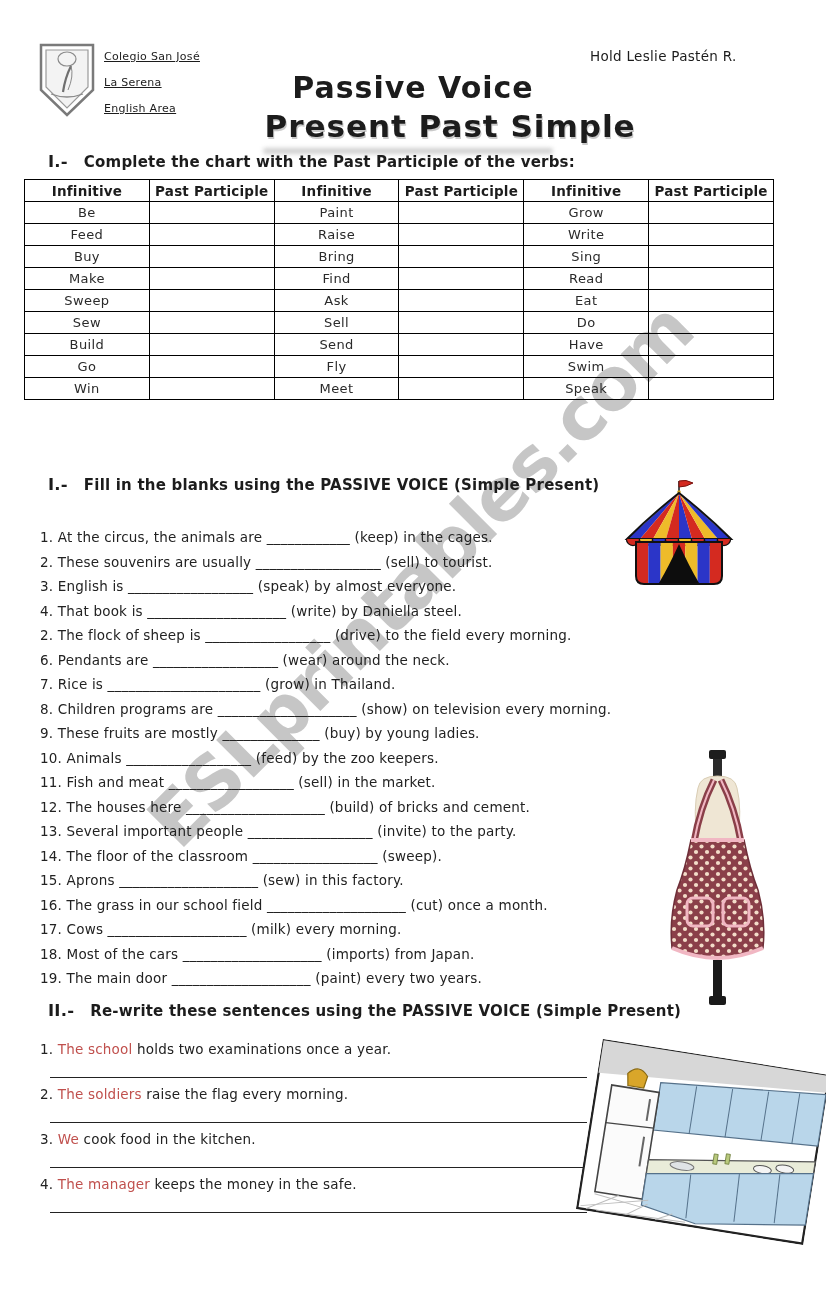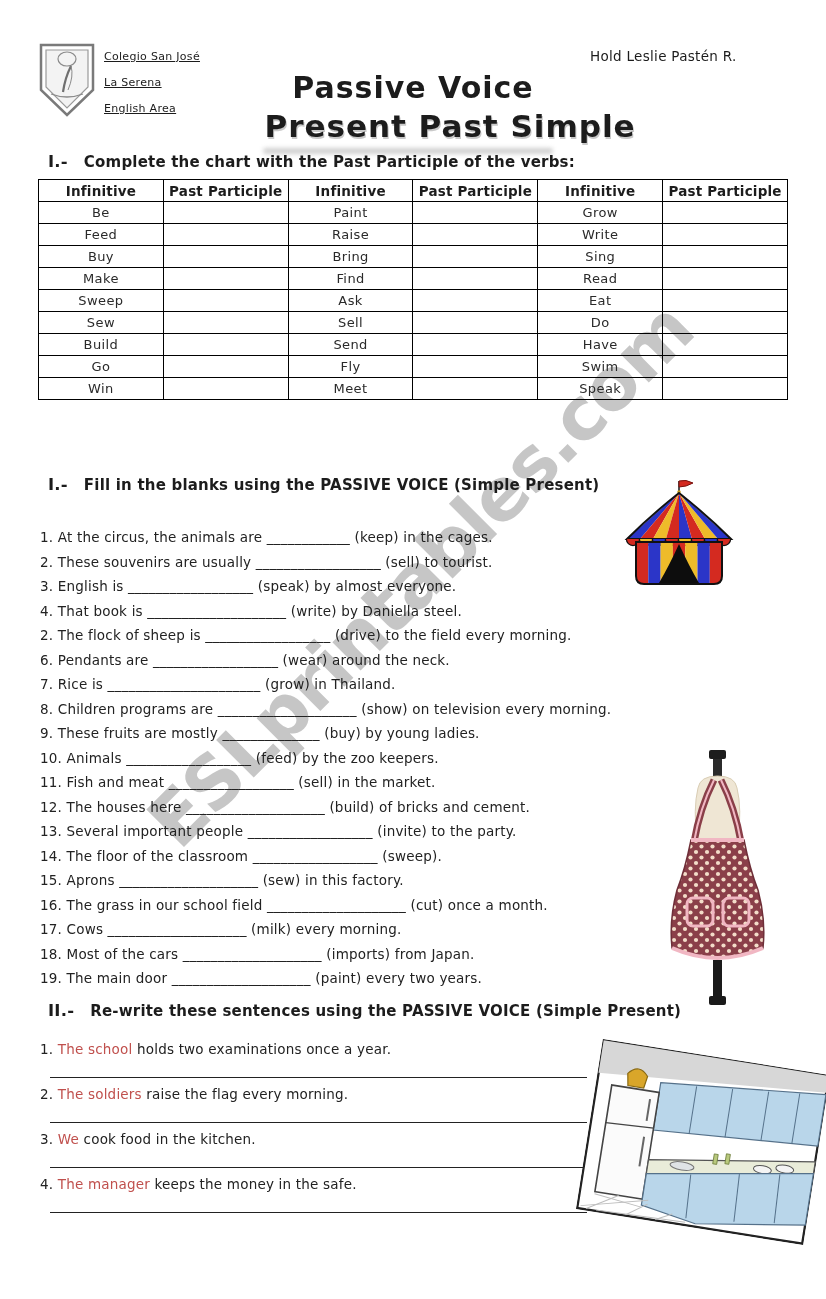--- a/index.html
+++ b/index.html
@@ -27,21 +27,21 @@
   .title2-squiggle{position:absolute;left:263px;top:148px;width:290px;height:6px;
     background:#bdbdbd;filter:blur(2px);border-radius:3px;opacity:.7;}
   
   .sec-head{position:absolute;font-size:15px;font-weight:bold;letter-spacing:.2px;white-space:nowrap;}
   .sec-head .num{font-size:16.5px;margin-right:16px;}
   #head-chart{left:48px;top:152px;}
   #head-blanks{left:48px;top:463px;margin-top:12px;}
   #head-rewrite{left:48px;top:1001px;}
   
   .verb-table{
-    position:absolute;left:38px;top:179px;width:750px;border-collapse:collapse;
+    position:absolute;left:24px;top:179px;width:750px;border-collapse:collapse;
     table-layout:fixed;background:transparent;
   }
   .verb-table th,.verb-table td{
     border:1.6px solid #000;height:21px;text-align:center;vertical-align:middle;
     padding:0;overflow:hidden;
   }
   .verb-table th{font-size:13.5px;font-weight:bold;letter-spacing:.2px;}
   .verb-table td{font-size:13px;letter-spacing:.4px;color:#2a2a2a;}
   
   .blanks{position:absolute;left:40px;top:529px;width:746px;}

